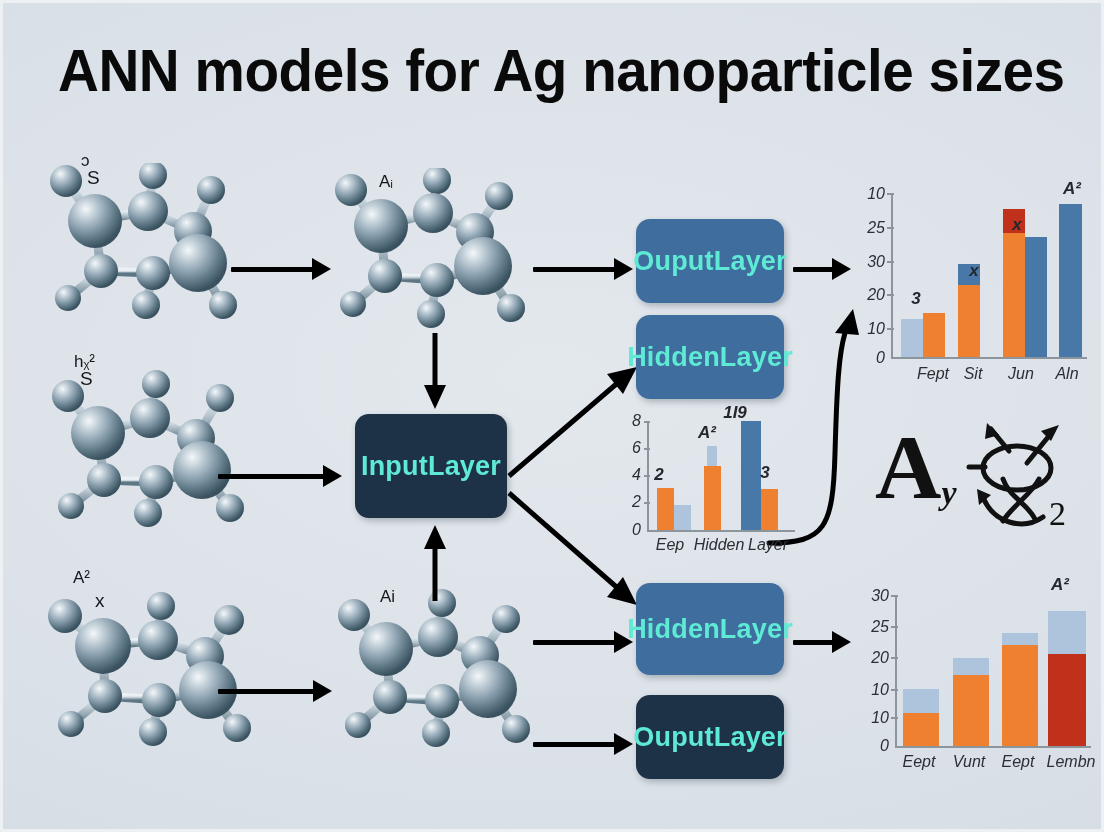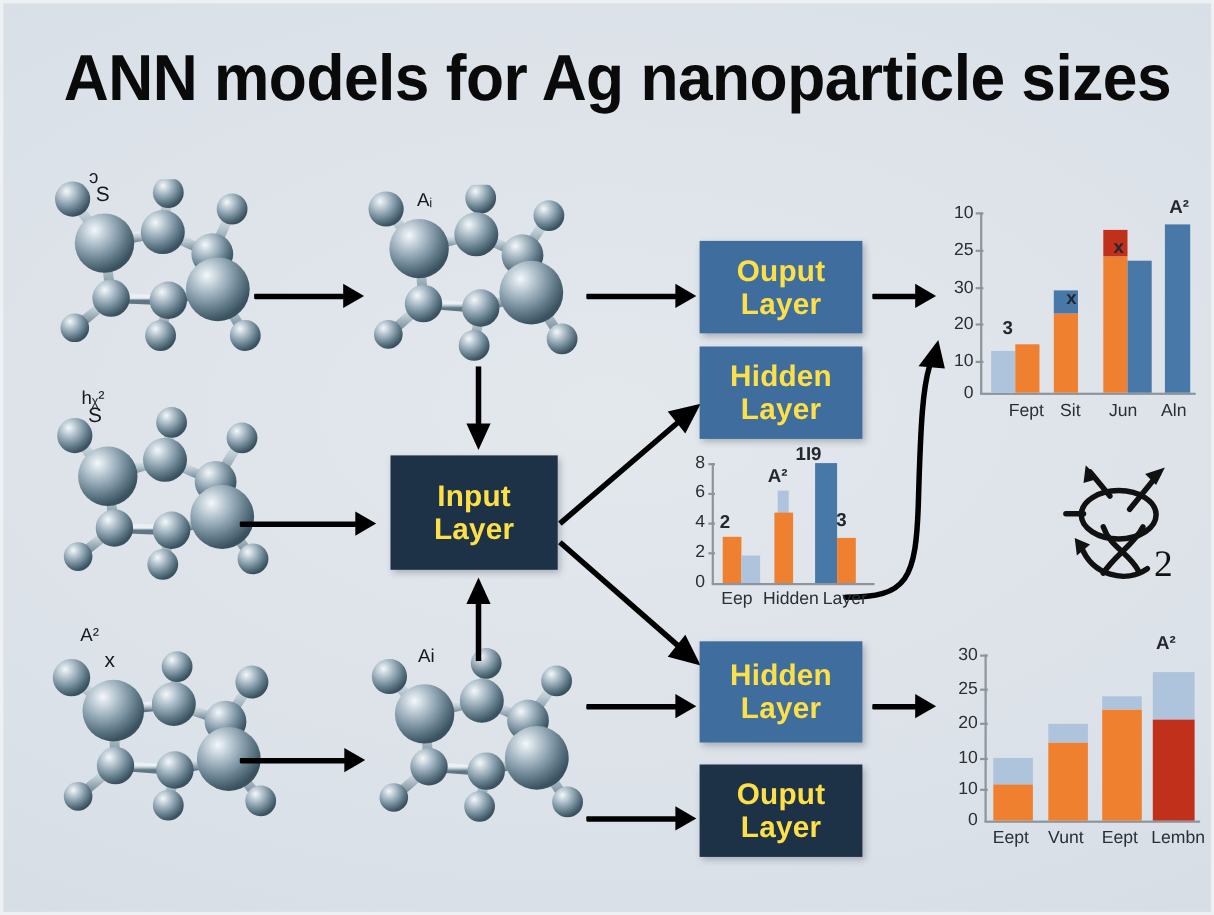--- a/index.html
+++ b/index.html
@@ -28,40 +28,41 @@
   
   .molecule{position:absolute;}
   .mol-label{
     position:absolute;font-family:"Liberation Sans",sans-serif;
     color:#16181c;font-size:17px;font-weight:500;white-space:nowrap;
   }
   .mol-label .l2{position:absolute;left:6px;top:16px;font-size:19px;}
 
   
   .layer-box{
-    position:absolute;display:flex;flex-direction:column;
+    position:absolute;display:flex;
     align-items:center;justify-content:center;
-    color:#fde047;font-weight:700;font-size:27px;line-height:1.12;
+    color:#5eead4;font-weight:700;font-size:27px;line-height:1.12;
     letter-spacing:.2px;
     box-shadow:2px 3px 6px rgba(40,55,70,.30);
+    border-radius:14px;
   }
   .layer-box.mid{background:#3f6e9e;}
   .layer-box.dark{background:#1d3147;text-align:center;}
 
   
   .arrow{position:absolute;transform-origin:0 50%;}
   .arrow .shaft{position:absolute;left:0;top:50%;height:5px;margin-top:-2.5px;background:#000;border-radius:1px;}
   .arrow .head{
     position:absolute;top:50%;width:0;height:0;
     border-top:11px solid transparent;border-bottom:11px solid transparent;
     border-left:19px solid #000;margin-top:-11px;
   }
 
   
-  .chart{position:absolute;}
+  .chart{position:absolute;font-style:italic;}
   .axis-line{position:absolute;background:#8c949c;}
   .tick{position:absolute;background:#8c949c;height:2px;width:7px;}
   .ytick-label{
     position:absolute;font-size:16px;color:#2b2f35;
     text-align:right;font-family:"Liberation Sans",sans-serif;
   }
   .xtick-label{
     position:absolute;font-size:16px;color:#2b2f35;
     text-align:center;font-family:"Liberation Sans",sans-serif;white-space:nowrap;
   }
@@ -445,20 +446,23 @@
     <div class="tick" style="left:48px;top:84px;"></div>
     <div class="tick" style="left:48px;top:116px;"></div>
     <div class="tick" style="left:48px;top:144px;"></div>
     <div class="xtick-label" style="left:48px;top:180px;width:56px;">Eept</div>
     <div class="xtick-label" style="left:98px;top:180px;width:56px;">Vunt</div>
     <div class="xtick-label" style="left:144px;top:180px;width:62px;">Eept</div>
     <div class="xtick-label" style="left:196px;top:180px;width:64px;">Lembn</div>
     <div class="bar-note" style="left:198px;top:2px;width:38px;">A²</div>
   </div>
 
+  <div id="formula-A">
+    <span>A</span><span class="sub">y</span>
+  </div>
   <div id="glyph-scribble">
     <svg width="120" height="115" viewBox="0 0 120 115">
       <g stroke="#111" stroke-width="5" fill="none" stroke-linecap="round">
         <ellipse cx="52" cy="45" rx="34" ry="22"></ellipse>
         <line x1="4" y1="44" x2="20" y2="44"></line>
         <path d="M 44 28 L 26 6"></path>
           <polygon points="22,0 34,12 20,16" fill="#111" stroke="none"></polygon>
         <path d="M 62 40 L 88 8"></path>
           <polygon points="94,2 86,18 76,8" fill="#111" stroke="none"></polygon>
         <path d="M 38 56 C 44 74, 62 80, 70 96"></path>

